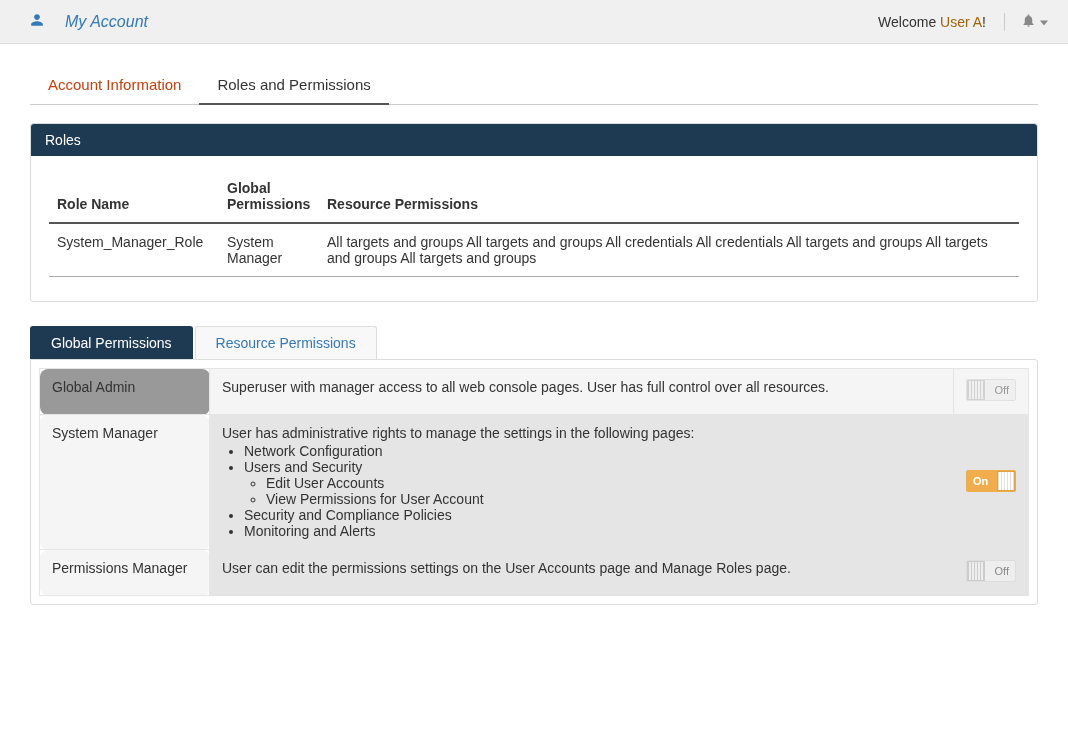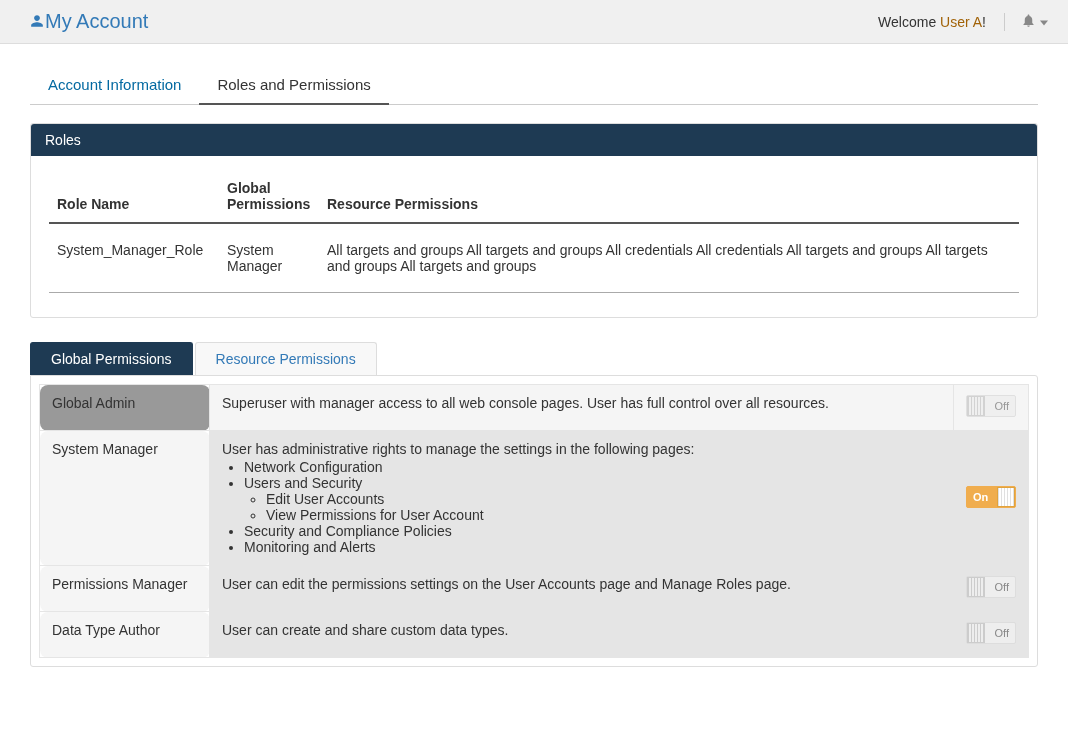--- a/index.html
+++ b/index.html
@@ -11,33 +11,33 @@
       width: 1068px;
     }
     .top-bar {
       background: #f0f0f0;
       height: 44px;
       display: flex;
       align-items: center;
       padding: 0 20px 0 30px;
       border-bottom: 1px solid #ddd;
     }
-    .top-left { display: flex; align-items: center; gap: 1px; color: #337ab7; font-size: 20px; cursor: pointer; }
+    .top-left { display: flex; align-items: center; gap: 21px; color: #337ab7; font-size: 16px; cursor: pointer; font-style: italic; }
     .person-icon { color: #337ab7; }
     .top-right { margin-left: auto; display: flex; align-items: center; gap: 18px; }
     .welcome { color: #333; }
     .welcome .username { color: #a16207; }
     .bell-wrap { border-left: 1px solid #ccc; padding-left: 16px; display: flex; align-items: center; gap: 4px; color: #888; cursor: pointer; }
 
     .content { padding: 24px 30px; }
 
     .page-tabs { display: flex; border-bottom: 1px solid #ccc; margin-bottom: 18px; }
     .page-tab {
       padding: 8px 18px 10px 18px;
-      color: #0369a1;
+      color: #c2410c;
       cursor: pointer;
       font-size: 15px;
       position: relative;
     }
     .page-tab.active {
       color: #333;
       border-bottom: 2px solid #555;
       margin-bottom: -1px;
     }
 
@@ -58,21 +58,21 @@
 
     table.roles { width: 100%; border-collapse: collapse; }
     table.roles th {
       text-align: left;
       font-weight: bold;
       padding: 10px 8px;
       border-bottom: 2px solid #555;
       vertical-align: bottom;
     }
     table.roles td {
-      padding: 18px 8px;
+      padding: 10px 8px;
       border-bottom: 1px solid #aaa;
       vertical-align: top;
     }
     table.roles th:nth-child(1), table.roles td:nth-child(1) { width: 170px; }
     table.roles th:nth-child(2), table.roles td:nth-child(2) { width: 100px; }
 
     .inner-tabs { display: flex; }
     .inner-tab {
       padding: 8px 20px;
       cursor: pointer;
@@ -230,26 +230,16 @@
           <tr>
             <td class="perm-name sidebar">Permissions Manager</td>
             <td>
               <div class="perm-desc-text">User can edit the permissions settings on the User Accounts page and Manage Roles page.</div>
             </td>
             <td class="perm-toggle"><div class="toggle off">
                 <div class="knob"></div>
                 <span class="label">Off</span>
               </div></td>
           </tr>
-          <tr>
-            <td class="perm-name sidebar">Data Type Author</td>
-            <td>
-              <div class="perm-desc-text">User can create and share custom data types.</div>
-            </td>
-            <td class="perm-toggle"><div class="toggle off">
-                <div class="knob"></div>
-                <span class="label">Off</span>
-              </div></td>
-          </tr>
         </tbody>
     </table>
   </div>
 </div>
 
 </body></html>

